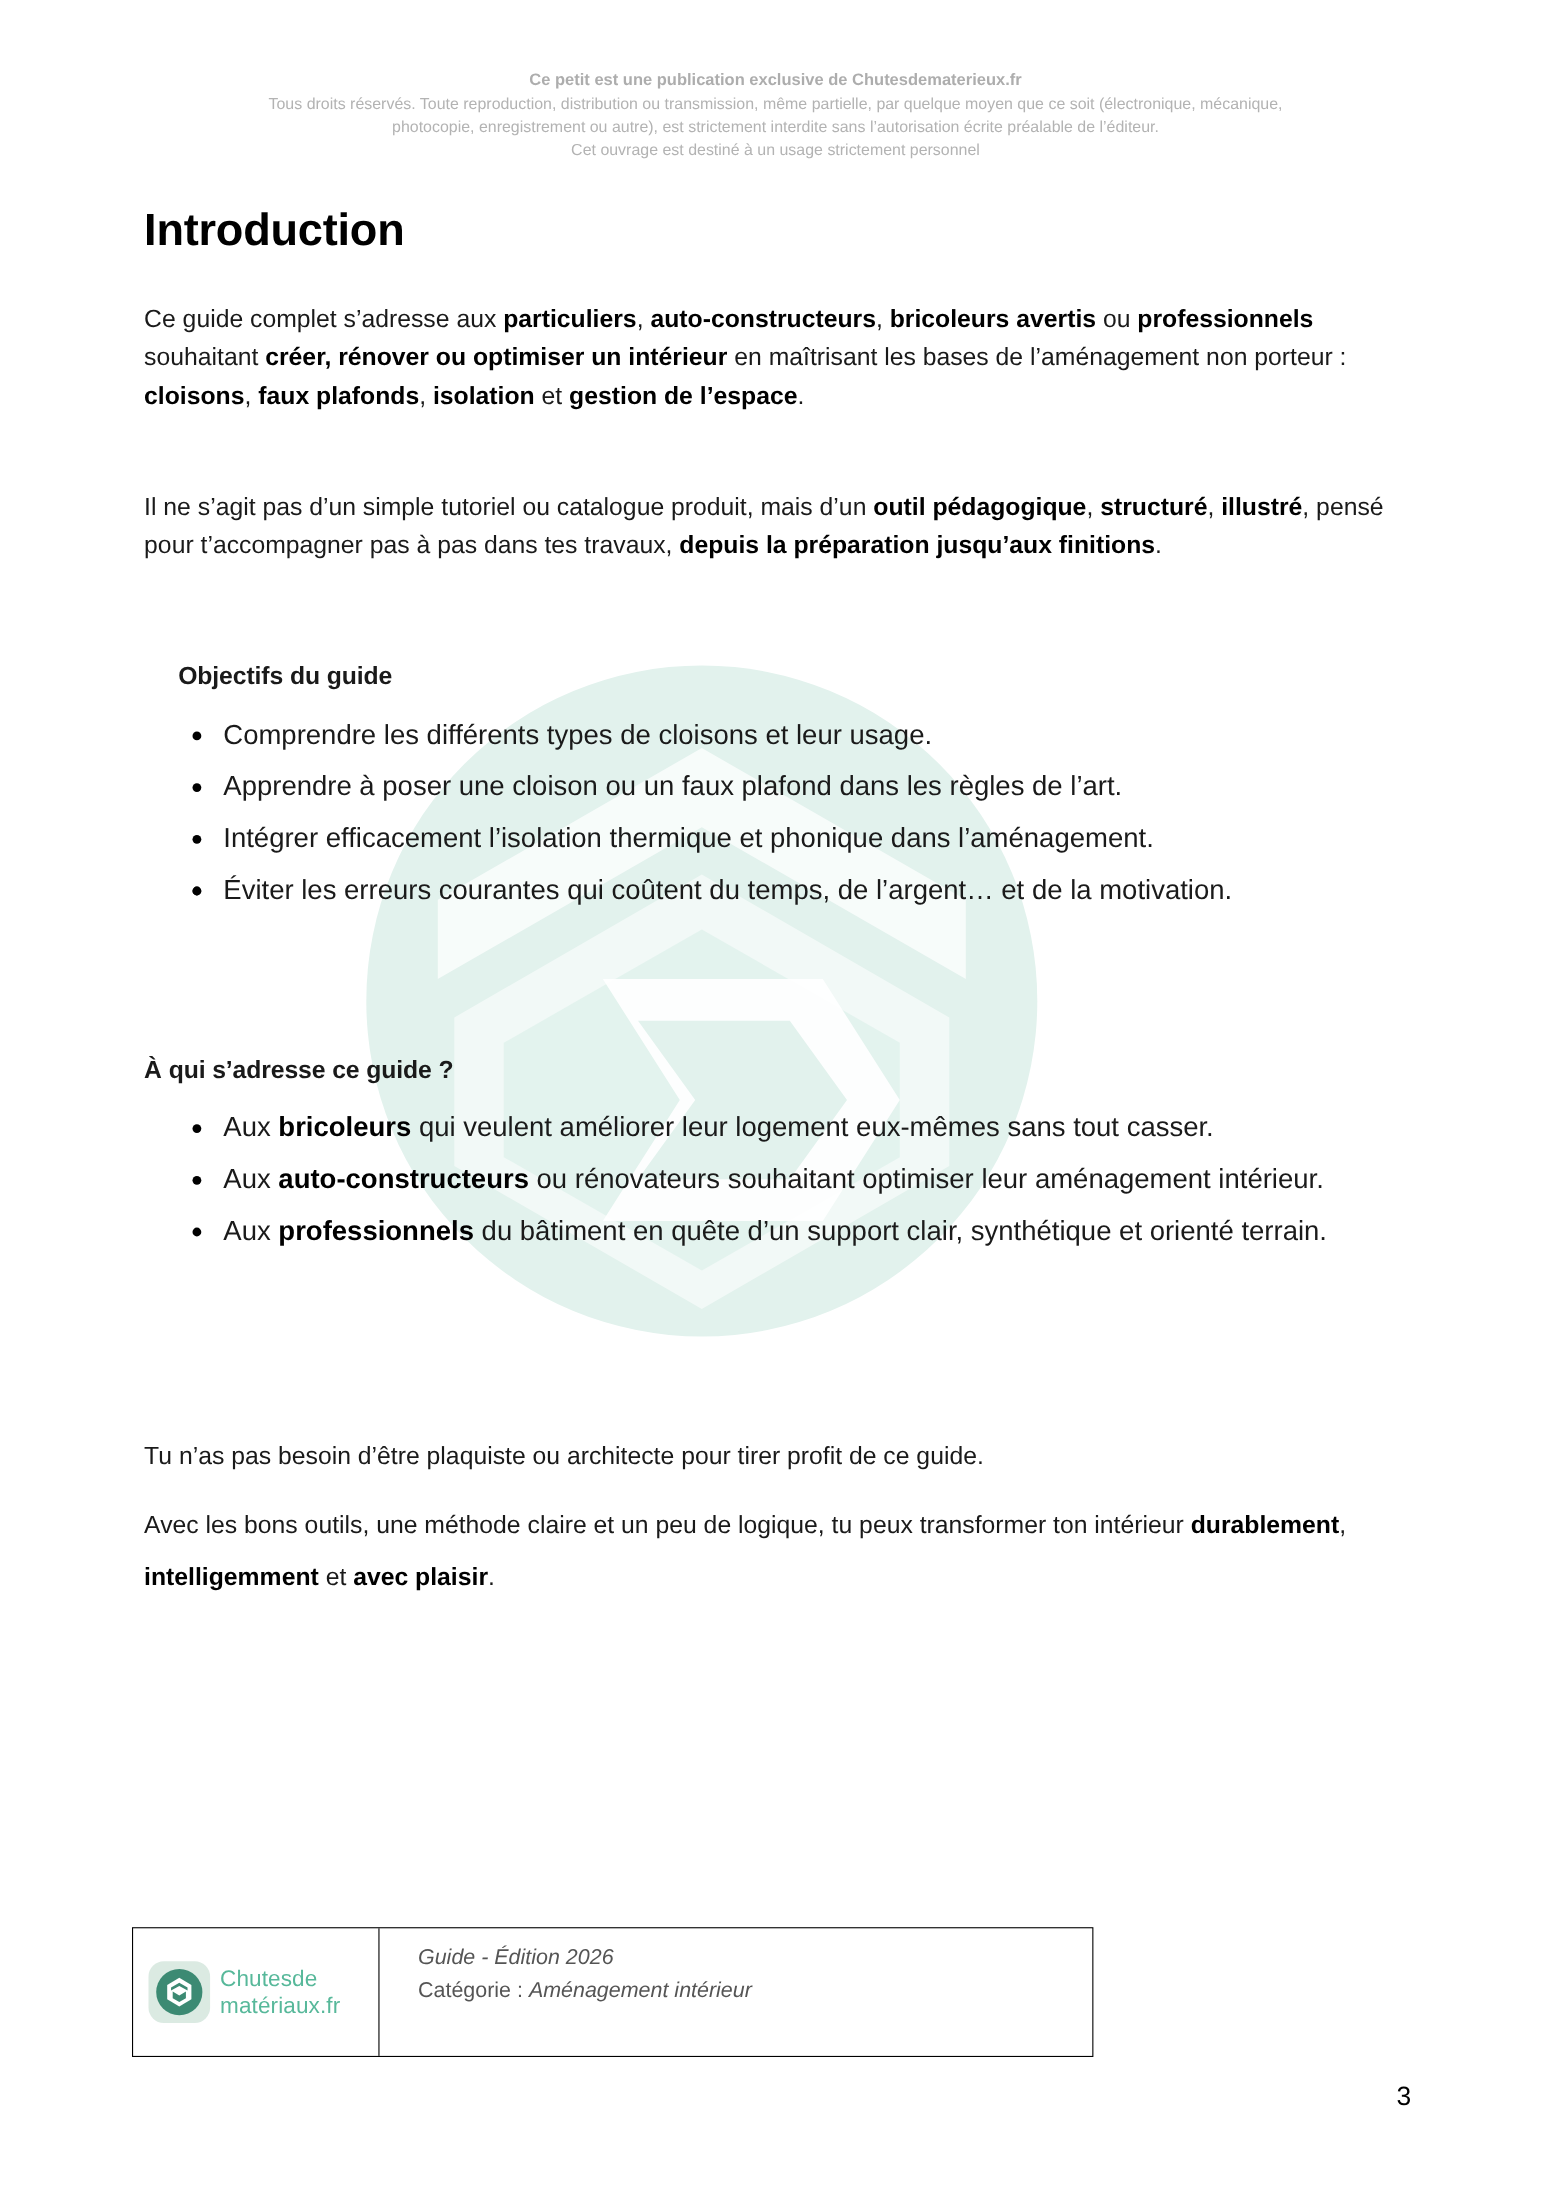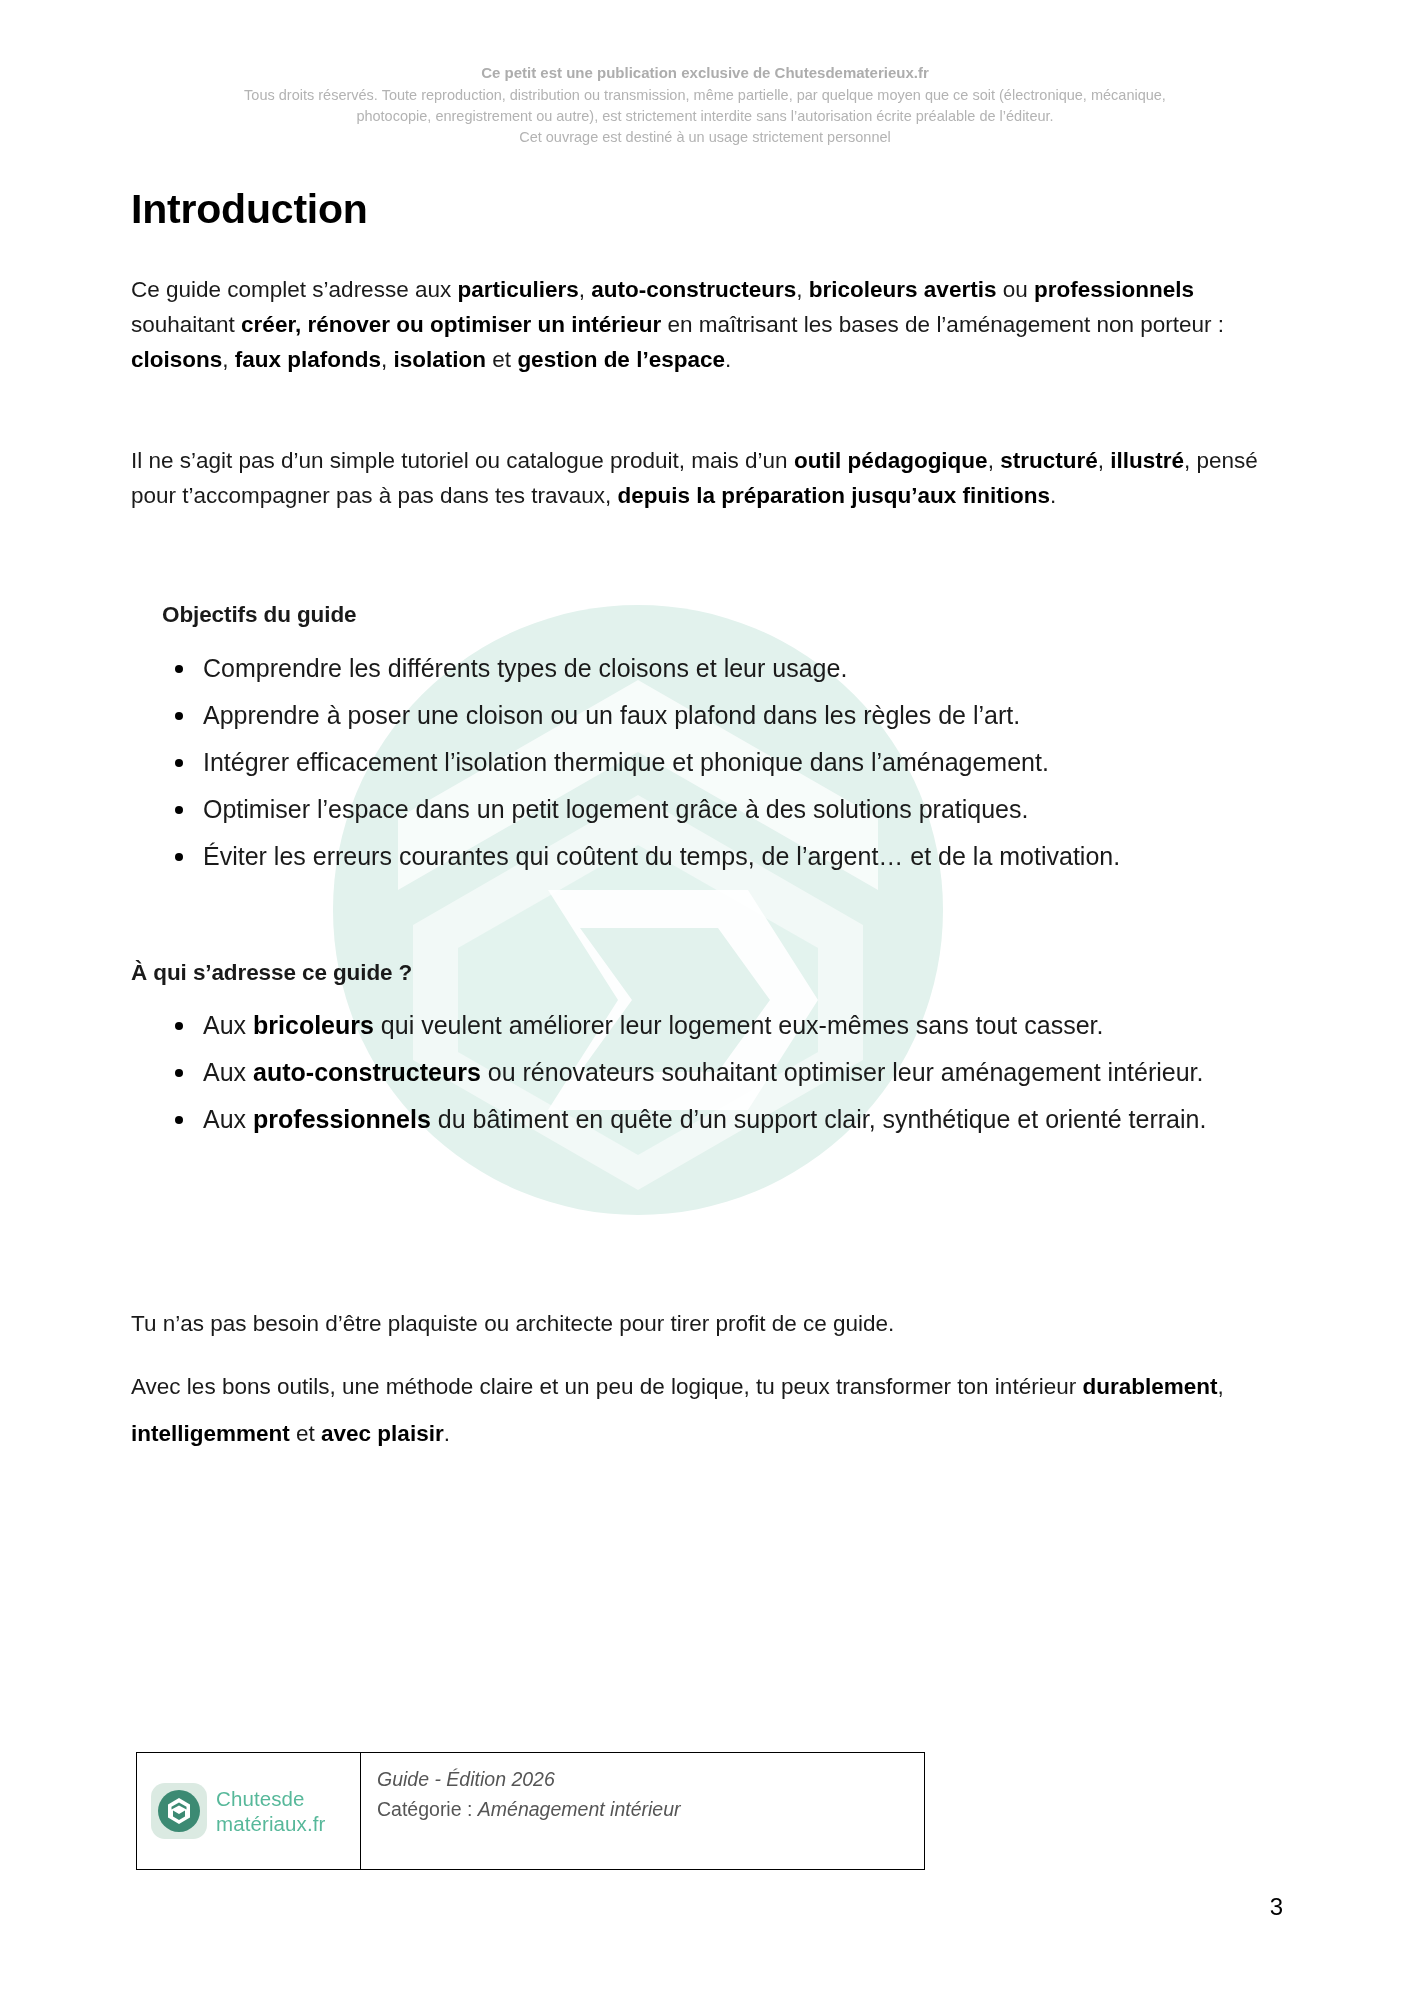--- a/index.html
+++ b/index.html
@@ -106,28 +106,29 @@
     top: 20px;
     width: 8px;
     height: 8px;
     border-radius: 50%;
     background: #000;
   }
 
   
   .footer-box {
     position: absolute;
-    left: 136px;
+    left: 120px;
     top: 1752px;
-    width: 789px;
+    width: 874px;
     height: 118px;
     border: 1.5px solid #000;
     box-sizing: border-box;
     display: flex;
     background: #fff;
+    gap: 19px;
   }
   .footer-logo-cell {
     width: 224px;
     border-right: 1.5px solid #000;
     box-sizing: border-box;
     display: flex;
     align-items: center;
     padding-left: 14px;
   }
   .logo-mark {
@@ -223,21 +224,21 @@
       </p>
     </div>
 
     <div class="body-block h2" style="top:597px;margin-left:31px;">Objectifs du guide</div>
 
     <div class="body-block" style="top:645px;">
       <ul class="bullets">
         <li><span class="dot"></span><span>Comprendre les différents types de cloisons et leur usage.</span></li>
         <li><span class="dot"></span><span>Apprendre à poser une cloison ou un faux plafond dans les règles de l’art.</span></li>
         <li><span class="dot"></span><span>Intégrer efficacement l’isolation thermique et phonique dans l’aménagement.</span></li>
-        <li><span class="dot"></span><span>Optimiser l’espace dans un petit logement grâce à des solutions pratiques.</span></li>
+        <li><span class="dot"></span></li>
         <li><span class="dot"></span><span>Éviter les erreurs courantes qui coûtent du temps, de l’argent… et de la motivation.</span></li>
       </ul>
     </div>
 
     <div class="body-block h2" style="top:955px;">À qui s’adresse ce guide ?</div>
 
     <div class="body-block" style="top:1002px;">
       <ul class="bullets">
         <li>
           <span class="dot"></span><span>Aux </span><b>bricoleurs</b><span> qui veulent améliorer leur logement eux-mêmes sans tout casser.</span>

